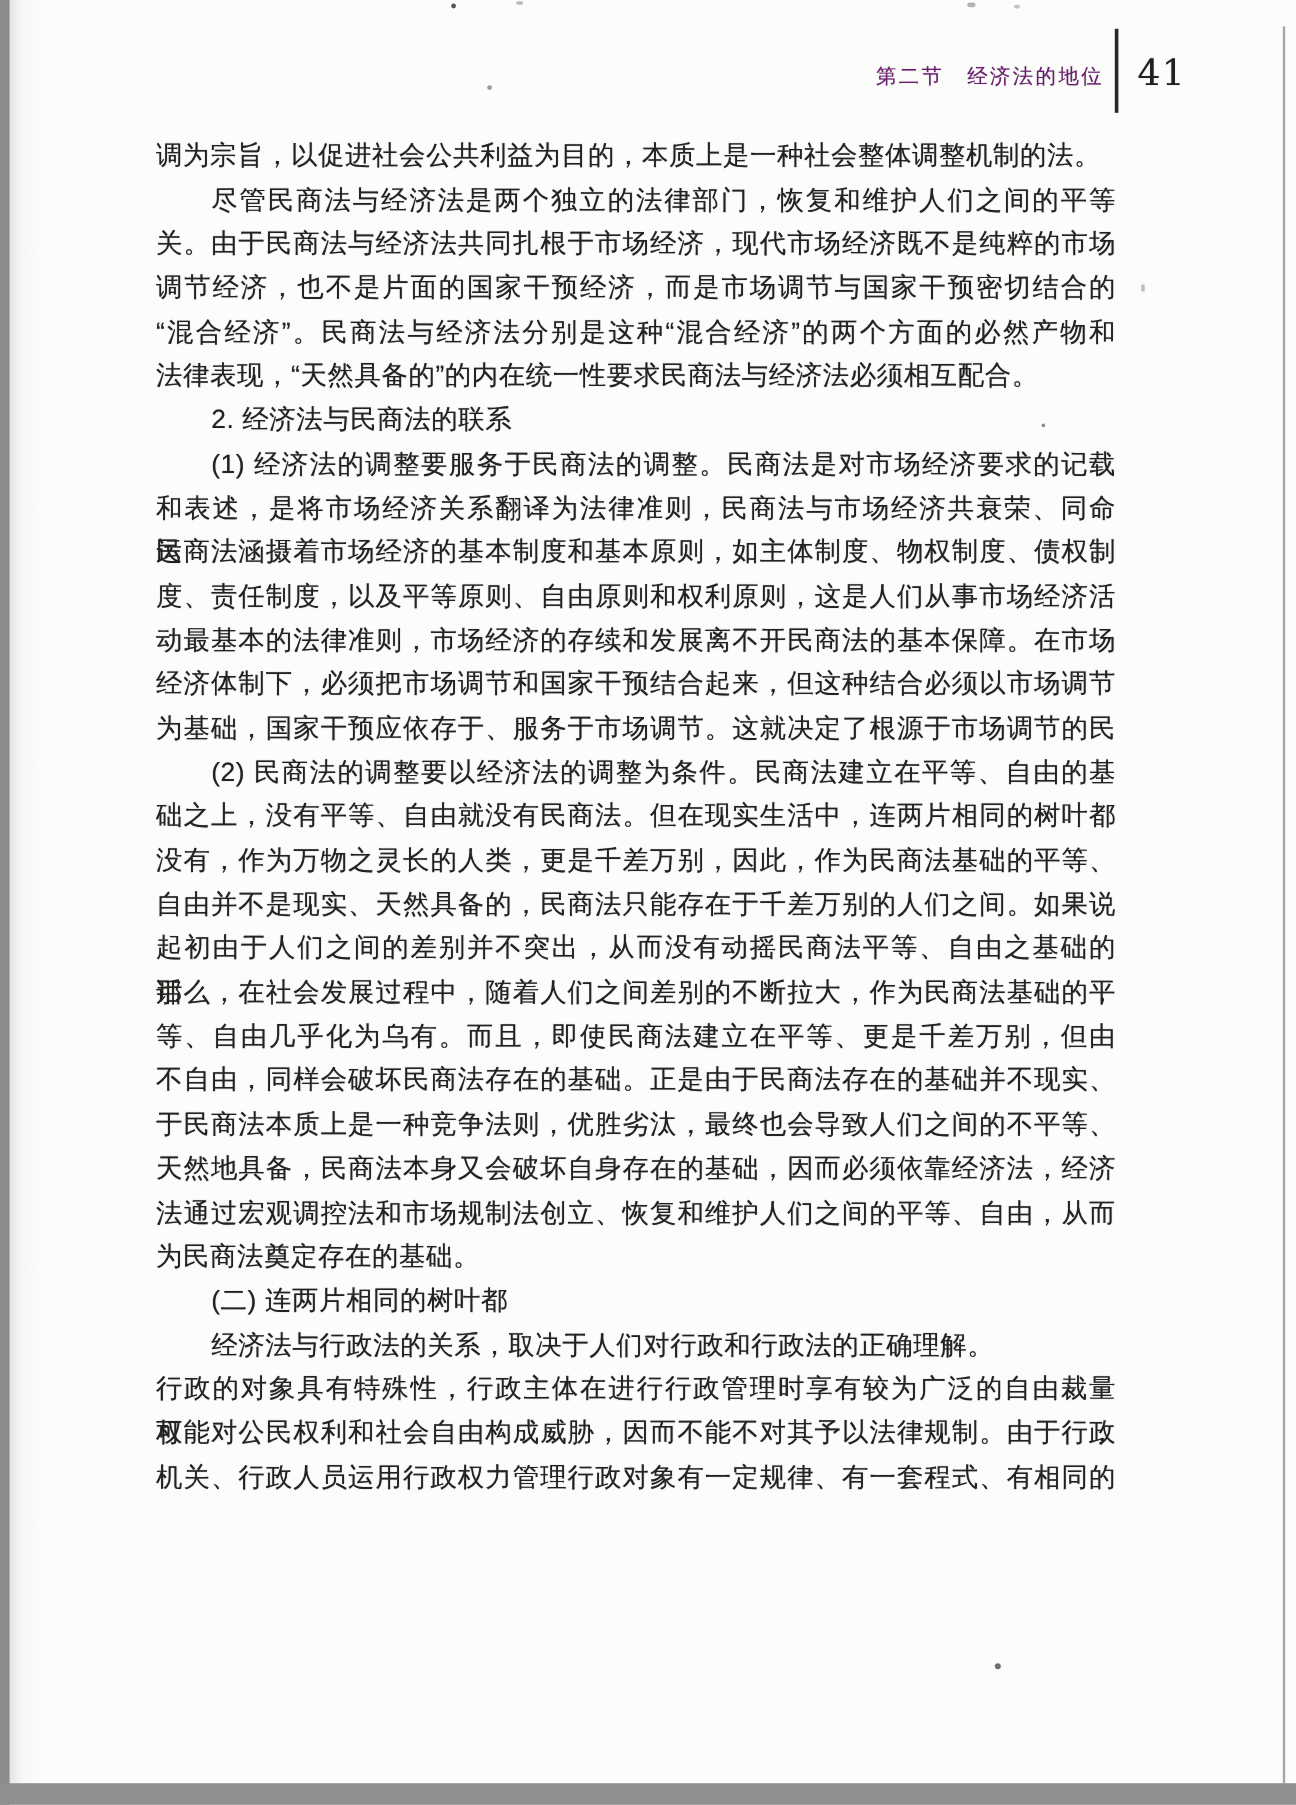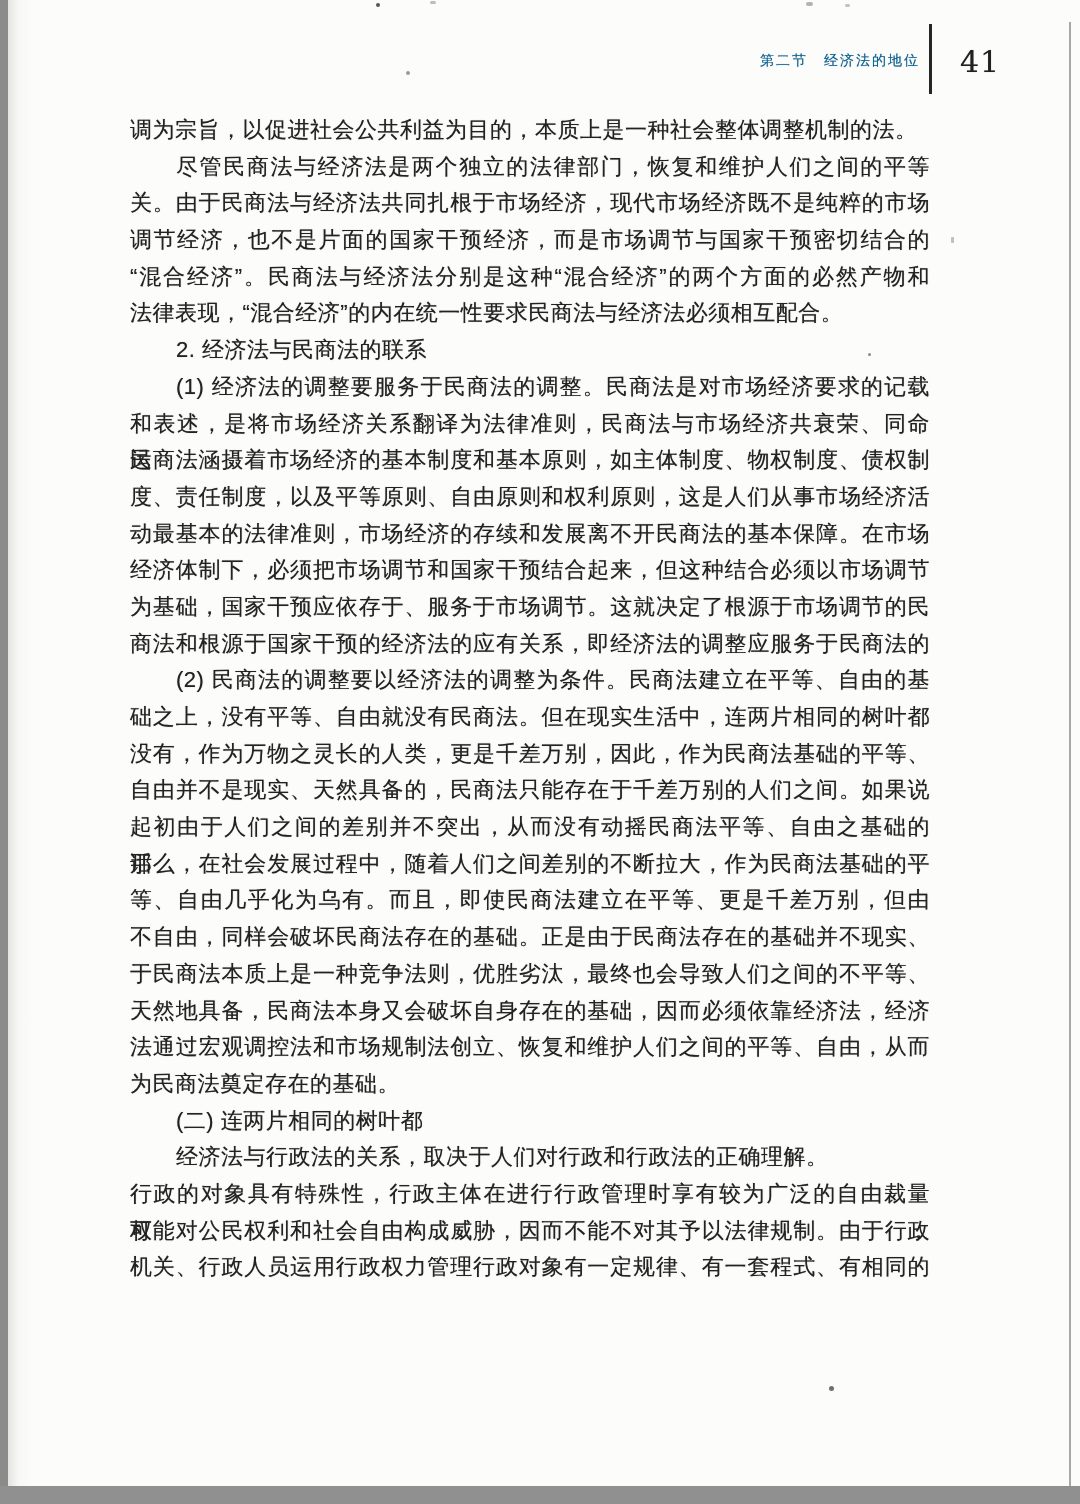--- a/index.html
+++ b/index.html
@@ -16,31 +16,30 @@
     position:absolute; left:0; top:0; width:8px; height:1504px; background:#8b8b8b;
   }
   .bottom-strip {
     position:absolute; left:0; bottom:0; width:1080px; height:18px; background:#909090;
   }
   .page-edge-line {
     position:absolute; left:1069px; top:22px; width:2px; height:1464px; background:#a8a8a8;
   }
   .header-title {
     position:absolute; left:520px; top:52px; width:400px; text-align:right;
-    font-size:14px; letter-spacing:2px; color:#0369a1; white-space:nowrap;
+    font-size:17px; letter-spacing:2px; color:#701a75; white-space:nowrap;
     text-shadow:0 0 0.7px rgba(40,40,40,0.55);
   }
   .header-divider {
     position:absolute; left:929px; top:24px; width:3px; height:70px; background:#262626;
   }
   .page-number {
     position:absolute; left:948px; top:44px; font-family:"DejaVu Serif", serif;
     font-size:30px; color:#202020; letter-spacing:1px;
     text-shadow:0 0 0.7px rgba(30,30,30,0.5);
-    margin-left:12px;
   }
   .body-text {
     position:absolute; left:130px; top:112px; width:800px;
     font-size:22px; line-height:36.7px; color:#222220;
     text-shadow:0 0 0.8px rgba(30,30,30,0.55);
     letter-spacing:0.5px;
   }
   .body-text .line {
     text-align:justify;
     -webkit-text-justify:inter-character;
@@ -69,30 +68,29 @@
 <div class="header-title">第二节　经济法的地位</div>
 <div class="header-divider"></div>
 <div class="page-number">41</div>
 
 <div class="body-text">
   <div class="line">调为宗旨，以促进社会公共利益为目的，本质上是一种社会整体调整机制的法。</div>
   <div class="line indent full">尽管民商法与经济法是两个独立的法律部门，恢复和维护人们之间的平等</div>
   <div class="line full">关。由于民商法与经济法共同扎根于市场经济，现代市场经济既不是纯粹的市场</div>
   <div class="line full">调节经济，也不是片面的国家干预经济，而是市场调节与国家干预密切结合的</div>
   <div class="line full">“混合经济”。民商法与经济法分别是这种“混合经济”的两个方面的必然产物和</div>
-  <div class="line">法律表现，“混合经济”的内在统一性要求民商法与经济法必须相互配合。</div>
+  <div class="line">法律表现，“天然具备的”的内在统一性要求民商法与经济法必须相互配合。</div>
   <div class="line indent">2. 经济法与民商法的联系</div>
   <div class="line indent full">(1) 经济法的调整要服务于民商法的调整。民商法是对市场经济要求的记载</div>
   <div class="line full">和表述，是将市场经济关系翻译为法律准则，民商法与市场经济共衰荣、同命运。</div>
   <div class="line full">民商法涵摄着市场经济的基本制度和基本原则，如主体制度、物权制度、债权制</div>
   <div class="line full">度、责任制度，以及平等原则、自由原则和权利原则，这是人们从事市场经济活</div>
   <div class="line full">动最基本的法律准则，市场经济的存续和发展离不开民商法的基本保障。在市场</div>
   <div class="line full">经济体制下，必须把市场调节和国家干预结合起来，但这种结合必须以市场调节</div>
   <div class="line full">为基础，国家干预应依存于、服务于市场调节。这就决定了根源于市场调节的民</div>
-  <div class="line full">商法和根源于国家干预的经济法的应有关系，即经济法的调整应服务于民商法的</div>
   <div class="line indent full">(2) 民商法的调整要以经济法的调整为条件。民商法建立在平等、自由的基</div>
   <div class="line full">础之上，没有平等、自由就没有民商法。但在现实生活中，连两片相同的树叶都</div>
   <div class="line full">没有，作为万物之灵长的人类，更是千差万别，因此，作为民商法基础的平等、</div>
   <div class="line full">自由并不是现实、天然具备的，民商法只能存在于千差万别的人们之间。如果说</div>
   <div class="line full">起初由于人们之间的差别并不突出，从而没有动摇民商法平等、自由之基础的话，</div>
   <div class="line full">那么，在社会发展过程中，随着人们之间差别的不断拉大，作为民商法基础的平</div>
   <div class="line full">等、自由几乎化为乌有。而且，即使民商法建立在平等、更是千差万别，但由</div>
   <div class="line full">不自由，同样会破坏民商法存在的基础。正是由于民商法存在的基础并不现实、</div>
   <div class="line full">于民商法本质上是一种竞争法则，优胜劣汰，最终也会导致人们之间的不平等、</div>
   <div class="line full">天然地具备，民商法本身又会破坏自身存在的基础，因而必须依靠经济法，经济</div>

